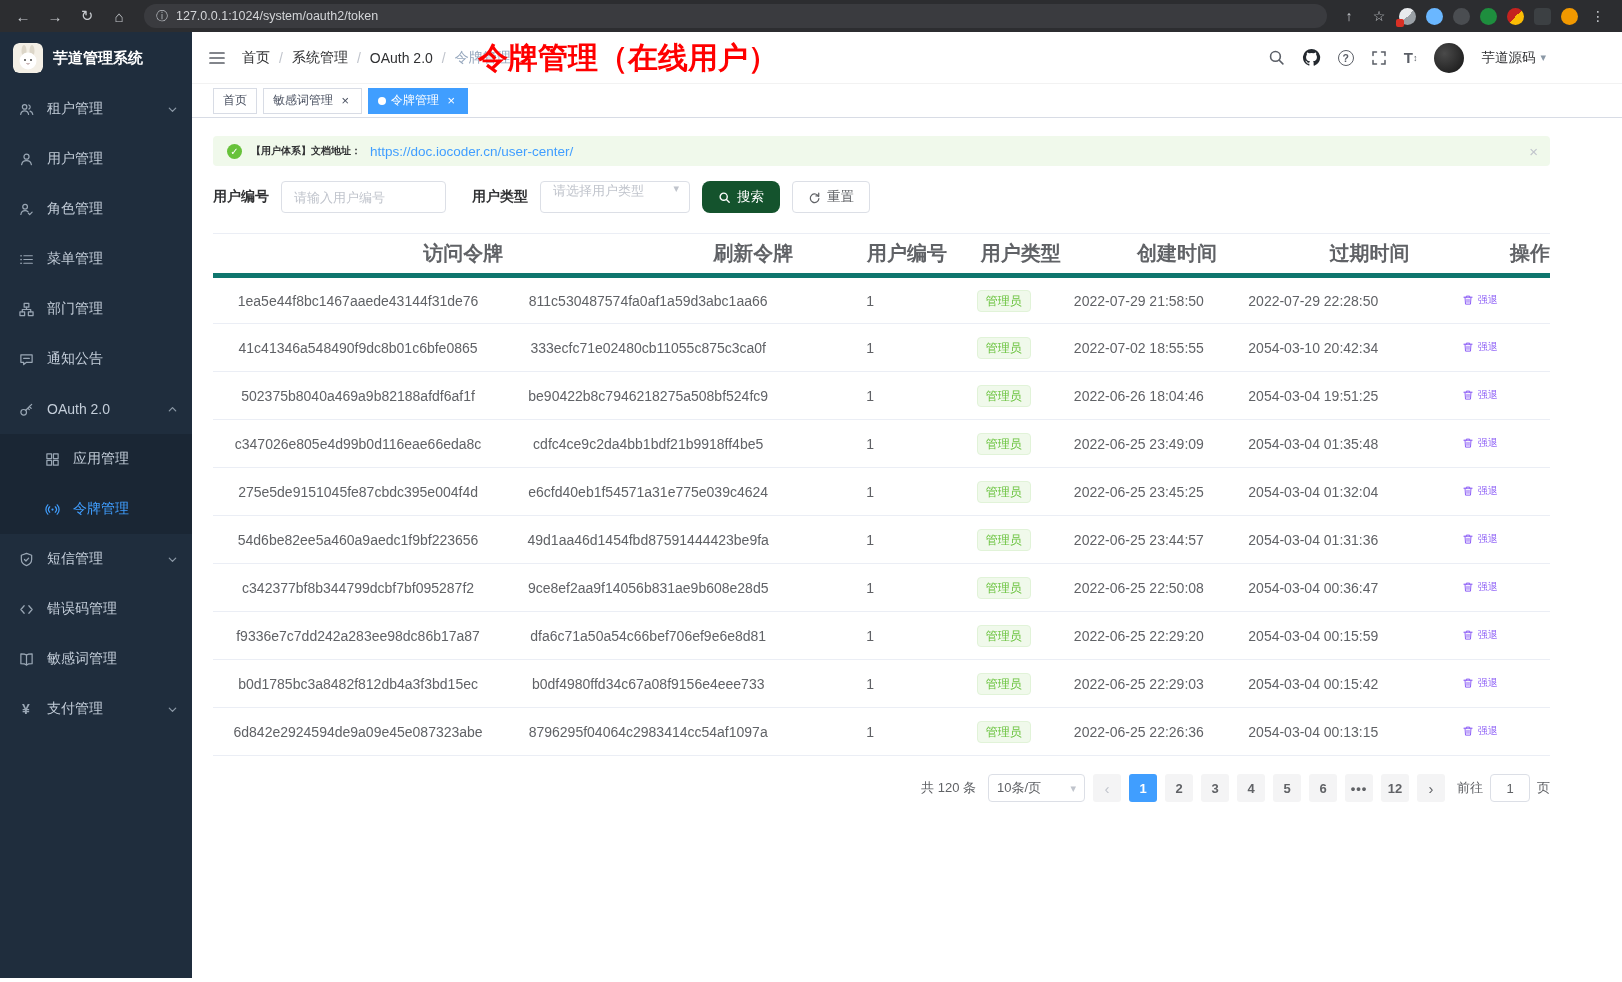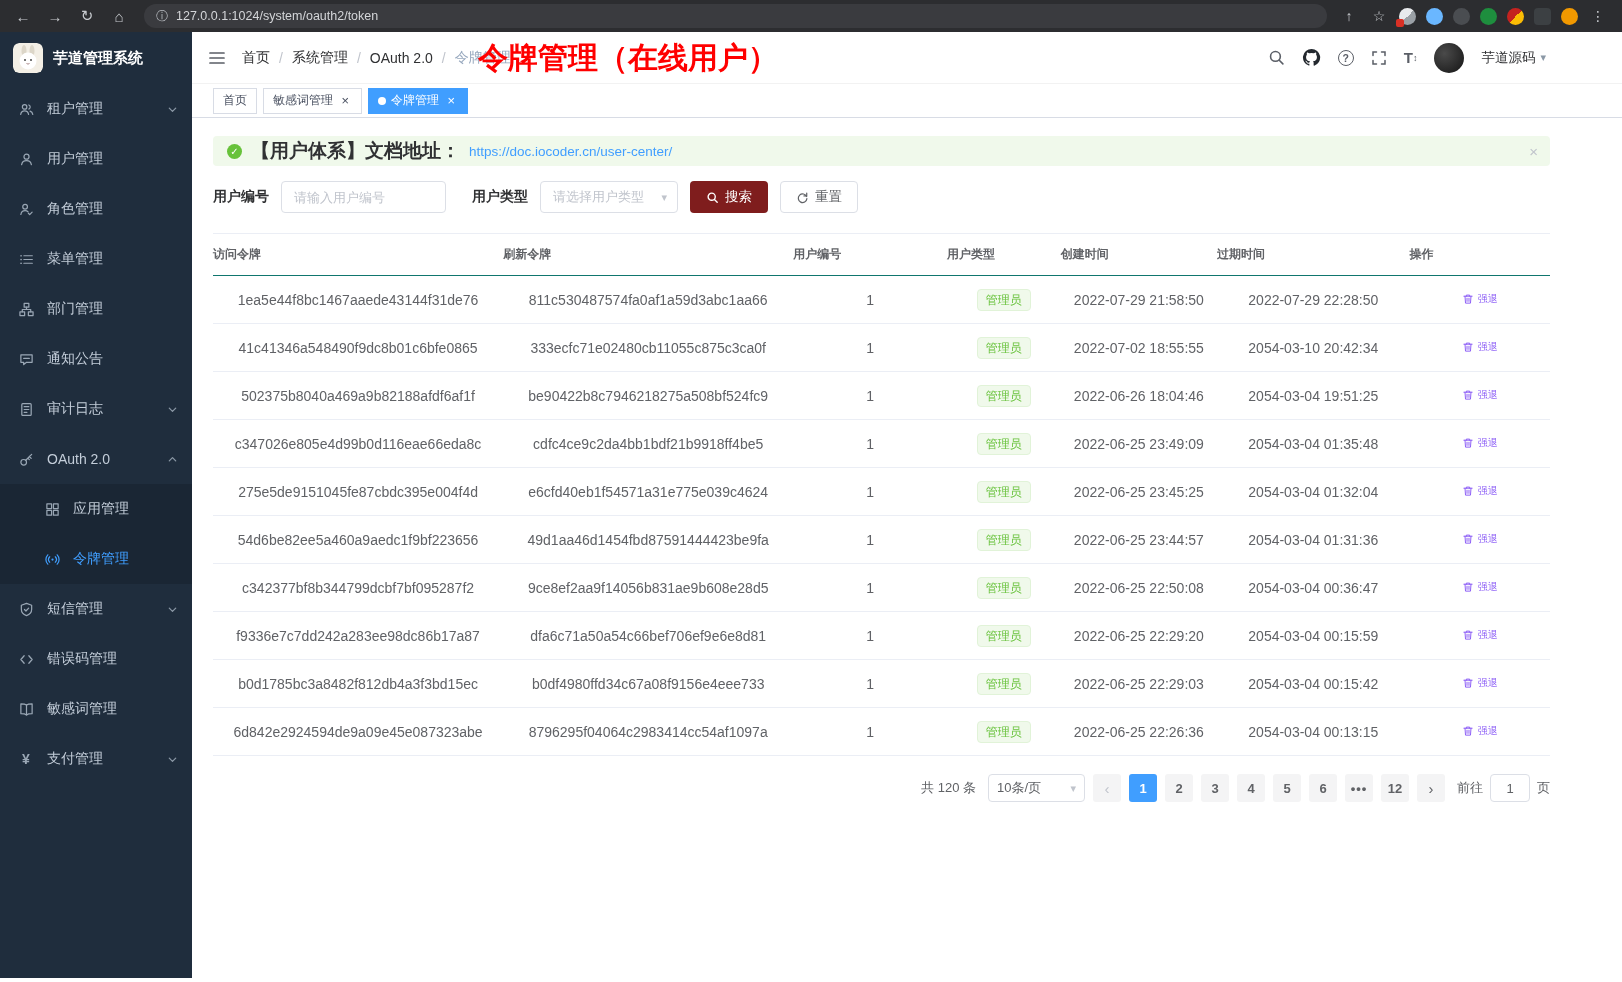--- a/index.html
+++ b/index.html
@@ -51,37 +51,37 @@
   .tag .dot { width:8px; height:8px; border-radius:50%; background:#fff; }
   .tag .x { font-size:13px; width:14px; height:14px; line-height:13px; text-align:center; border-radius:50%; }
   .tag.active { background:#409eff; border-color:#409eff; color:#fff; }
 
   .annotation { position:absolute; left:478px; top:38px; color:#ff0000; font-size:30px; font-weight:700; z-index:5; white-space:nowrap; }
 
   .content { padding:18px 72px 24px 21px; }
 
   .alert { height:30px; background:#f0f9eb; border-radius:4px; display:flex; align-items:center; padding:0 14px; gap:9px; position:relative; }
   .check { width:15px; height:15px; border-radius:50%; background:#67c23a; color:#fff; font-size:10px; display:flex; align-items:center; justify-content:center; flex:none; }
-  .alert .btxt { font-size:19px; font-weight:700; color:#303133; }
+  .alert .btxt { font-size:10px; font-weight:700; color:#303133; }
   .alert .lnk { font-size:13.5px; color:#409eff; cursor:pointer; }
   .alert .close { position:absolute; right:12px; color:#c0c4cc; font-size:15px; cursor:pointer; }
 
   .filters { display:flex; align-items:center; margin-top:15px; }
   .flabel { font-size:14px; font-weight:700; color:#303133; margin-right:12px; white-space:nowrap; }
   .finput { width:165px; height:32px; border:1px solid #dcdfe6; border-radius:4px; padding:0 12px; font-size:13px; color:#606266; outline:none; font-family:inherit; }
   .finput::placeholder { color:#c0c4cc; }
-  .fselect { width:138px; height:32px; border:1px solid #dcdfe6; border-radius:4px; display:flex; align-items:center; justify-content:space-between; padding:0 10px 0 12px; font-size:13px; color:#c0c4cc; cursor:pointer; background:#fff; }
+  .fselect { width:150px; height:32px; border:1px solid #dcdfe6; border-radius:4px; display:flex; align-items:flex-start; justify-content:space-between; padding:0 10px 0 12px; font-size:13px; color:#c0c4cc; cursor:pointer; background:#fff; }
   .gap24 { width:26px; }
   .gap10 { width:12px; }
   .btn { height:32px; border-radius:4px; font-size:13.5px; display:inline-flex; align-items:center; gap:6px; padding:0 15px; cursor:pointer; border:1px solid transparent; white-space:nowrap; font-family:inherit; }
-  .btn.primary { background:#7f1d1d; color:#fff; }
+  .btn.primary { background:#14532d; color:#fff;border-radius:8px; }
   .btn.plain { background:#fff; border-color:#dcdfe6; color:#606266; }
 
   table { width:100%; border-collapse:collapse; margin-top:20px; table-layout:fixed; }
-  th { height:42px; font-size:12px; font-weight:700; color:#606266; border-top:1px solid #ebeef5; border-bottom:1px solid #0f766e; text-align:left; }
+  th { height:42px; font-size:20px; font-weight:700; color:#606266; border-top:1px solid #ebeef5; border-bottom:5px solid #0f766e; text-align:right; }
   td { height:48px; font-size:14px; color:#606266; border-bottom:1px solid #ebeef5; text-align:center; white-space:nowrap; overflow:hidden; }
   col.c1,col.c2 { width:21.7%; } col.c3 { width:11.5%; } col.c4 { width:8.5%; } col.c5 { width:11.7%; } col.c6 { width:14.4%; } col.c7 { width:10.5%; }
   .badge { display:inline-block; background:#f0f9eb; border:1px solid #e1f3d8; color:#67c23a; font-size:12px; line-height:20px; padding:0 8px; border-radius:4px; }
   .act { color:#8b5cf6; font-size:10px; cursor:pointer; display:inline-flex; align-items:center; gap:4px; }
   .act svg { width:12px; height:12px; }
 
   .pager { display:flex; align-items:center; justify-content:flex-end; gap:8px; margin-top:18px; font-size:13px; color:#606266; }
   .ptotal { margin-right:4px; }
   .psel { width:97px; height:28px; border:1px solid #dcdfe6; border-radius:4px; display:flex; align-items:center; justify-content:space-between; padding:0 8px; cursor:pointer; }
   .psel .caret { color:#c0c4cc; font-size:11px; }
@@ -194,34 +194,20 @@
         <span>部门管理</span>
       </div>
       <div class="menu-item">
         <span class="mi">
           <svg viewBox="0 0 16 16" width="15" height="15" fill="none" stroke="currentColor" stroke-width="1.3" stroke-linecap="round" stroke-linejoin="round">
             <path d="M2 3h12v8H8l-3 2.5V11H2z"></path>
             <path d="M5 6.8h6"></path>
           </svg>
         </span>
         <span>通知公告</span>
-      </div>
-      <div class="menu-item">
-        <span class="mi">
-          <svg viewBox="0 0 16 16" width="15" height="15" fill="none" stroke="currentColor" stroke-width="1.3" stroke-linecap="round" stroke-linejoin="round">
-            <rect x="3" y="1.8" width="10" height="12.4" rx="1"></rect>
-            <path d="M5.5 5h5M5.5 8h5M5.5 11h3"></path>
-          </svg>
-        </span>
-        <span>审计日志</span>
-        <span class="chev down">
-          <svg viewBox="0 0 12 12" width="11" height="11" fill="none" stroke="currentColor" stroke-width="1.4" stroke-linecap="round" stroke-linejoin="round">
-            <path d="M2.5 4.5 6 8l3.5-3.5"></path>
-          </svg>
-        </span>
       </div>
       <div class="menu-item">
         <span class="mi">
           <svg viewBox="0 0 16 16" width="15" height="15" fill="none" stroke="currentColor" stroke-width="1.3" stroke-linecap="round" stroke-linejoin="round">
             <circle cx="5" cy="11" r="3"></circle>
             <path d="M7.2 8.8 13.5 2.5M11 4.8l2 2M9.3 6.5l1.7 1.7"></path>
           </svg>
         </span>
         <span>OAuth 2.0</span>
         <span class="chev up">

